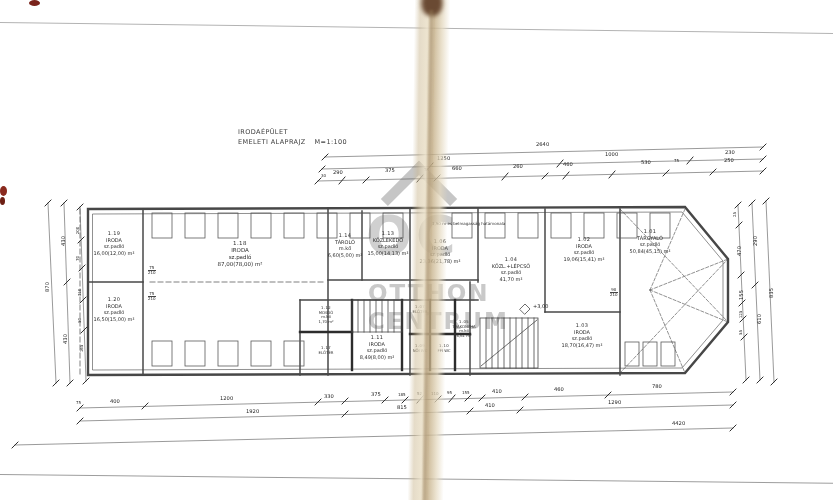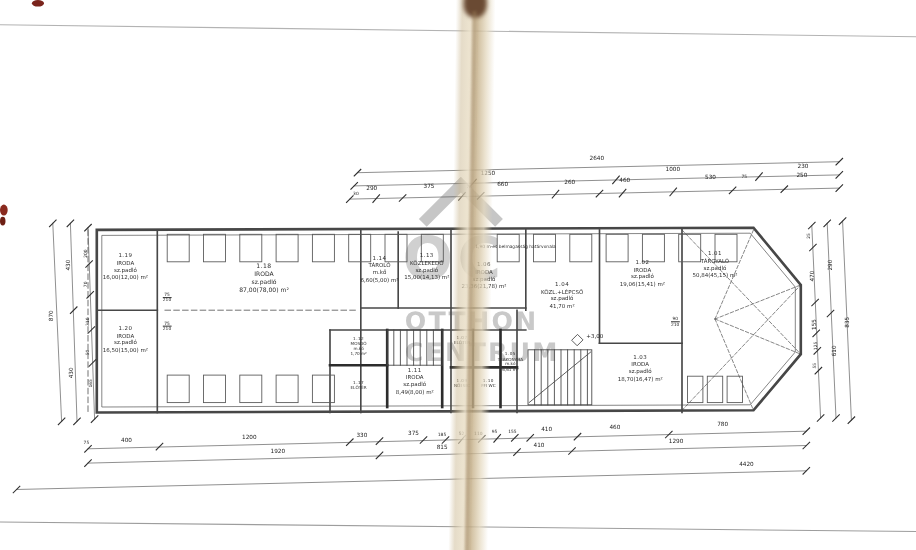--- a/index.html
+++ b/index.html
@@ -196,20 +196,27 @@
           <path d="M743 383 L749 377"></path>
         <path d="M749 206 L755 200"></path>
           <path d="M752 288 L758 282"></path>
           <path d="M757 383 L763 377"></path>
         <path d="M763 204 L769 198"></path>
           <path d="M771 385 L777 379"></path>
       </g>
     </g>
   </svg>
 
+  <div class="abs title" style="left:238px;top:128px;">
+    <div>IRODAÉPÜLET</div>
+    <div class="row">
+      <span>EMELETI ALAPRAJZ</span>
+      <span>M=1:100</span>
+    </div>
+  </div>
 
   <div class="abs note" style="left:432px;top:221px;">1,90 m-es belmagasság határvonala</div>
   <div class="abs lvl" style="left:533px;top:303px;">+3,00</div>
 
   <div class="abs room" style="left:114px;top:230px;">
       <span class="rn">1.19</span>
       <span>IRODA</span>
       <span>sz.padló</span>
       <span>16,00(12,00) m²</span>
     </div>

